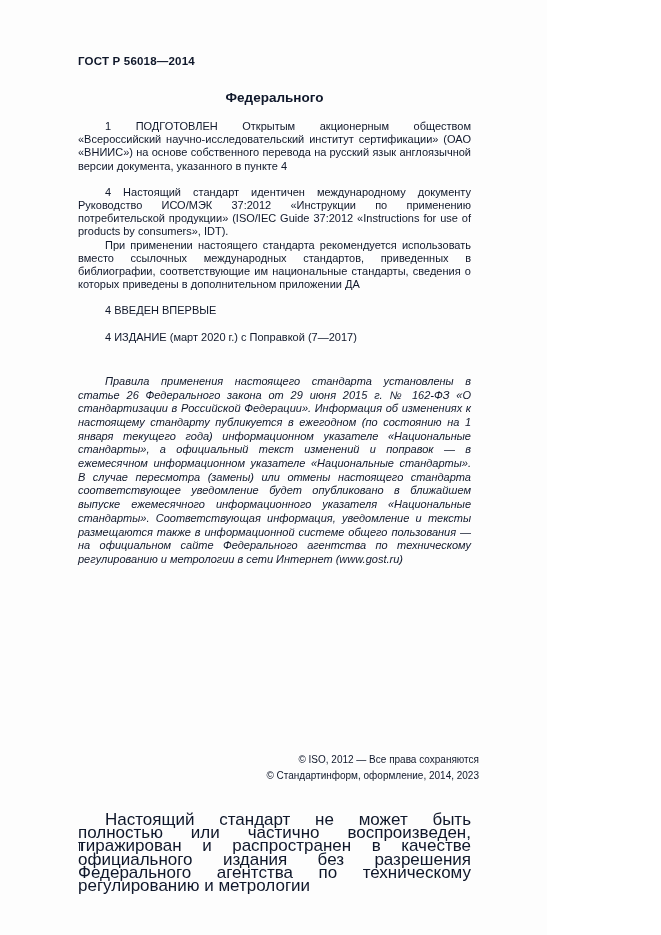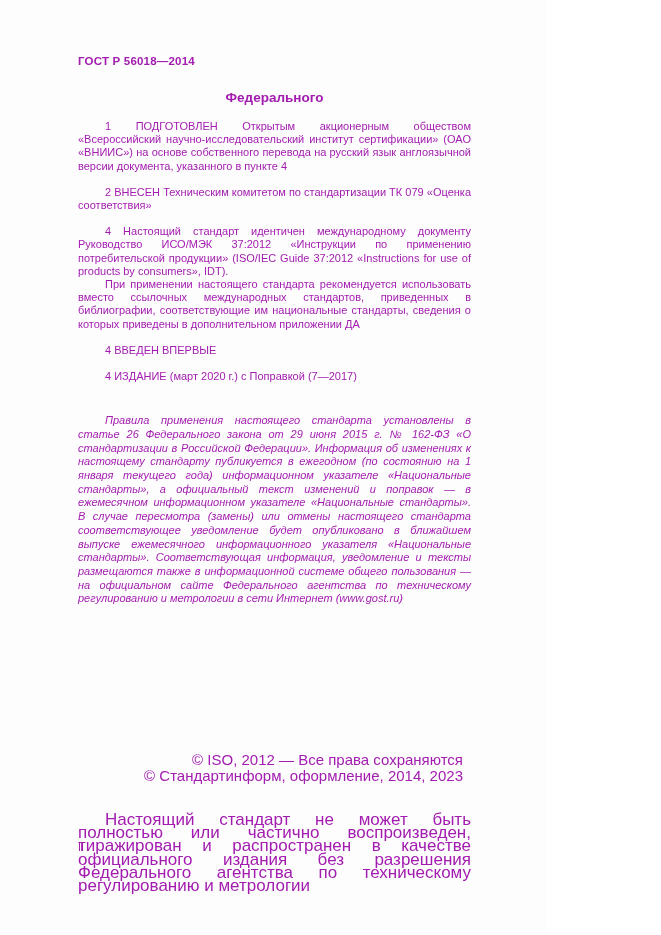--- a/index.html
+++ b/index.html
@@ -8,21 +8,21 @@
     background: #ffffff;
   }
   .page {
     position: relative;
     width: 547px;
     height: 935px;
     background: #fdfdfd;
     box-sizing: border-box;
     padding: 55px 76px 4px 78px;
     font-family: "Liberation Sans", "DejaVu Sans", sans-serif;
-    color: #a21caf;
+    color: #0f172a;
     overflow: hidden;
   }
   .doc-code {
     font-size: 11.5px;
     font-weight: bold;
     letter-spacing: 0.2px;
   }
   .doc-title {
     margin: 23px 0 15px 0;
     text-align: center;
@@ -44,23 +44,23 @@
     font-style: italic;
     font-size: 11px;
     line-height: 13.7px;
     text-align: justify;
     text-indent: 27px;
   }
   .copyright {
     position: absolute;
     top: 752px;
     left: 78px;
-    right: 84px;
+    right: 68px;
     text-align: right;
-    font-size: 15px;
+    font-size: 10px;
     line-height: 15.5px;
   }
   .repro-note {
     position: absolute;
     top: 796px;
     left: 78px;
     right: 76px;
     font-size: 17px;
     line-height: 13.2px;
     text-align: justify;
@@ -77,21 +77,20 @@
 <body>
 
 <div class="page">
 
   <div class="doc-code">ГОСТ Р 56018—2014</div>
 
   <div class="doc-title">Федерального</div>
 
   <p class="para">1 ПОДГОТОВЛЕН Открытым акционерным обществом «Всероссийский научно-исследовательский институт сертификации» (ОАО «ВНИИС») на основе собственного перевода на русский язык англоязычной версии документа, указанного в пункте 4</p>
 
-  <p class="para">2 ВНЕСЕН Техническим комитетом по стандартизации ТК 079 «Оценка соответствия»</p>
 
 
   <p class="para tight">4 Настоящий стандарт идентичен международному документу Руководство ИСО/МЭК 37:2012 «Инструкции по применению потребительской продукции» (ISO/IEC Guide 37:2012 «Instructions for use of products by consumers», IDT).</p>
 
   <p class="para">При применении настоящего стандарта рекомендуется использовать вместо ссылочных международных стандартов, приведенных в библиографии, соответствующие им национальные стандарты, сведения о которых приведены в дополнительном приложении ДА</p>
 
   <p class="para">4 ВВЕДЕН ВПЕРВЫЕ</p>
 
   <p class="para">4 ИЗДАНИЕ (март 2020 г.) с Поправкой (7—2017)</p>
 

